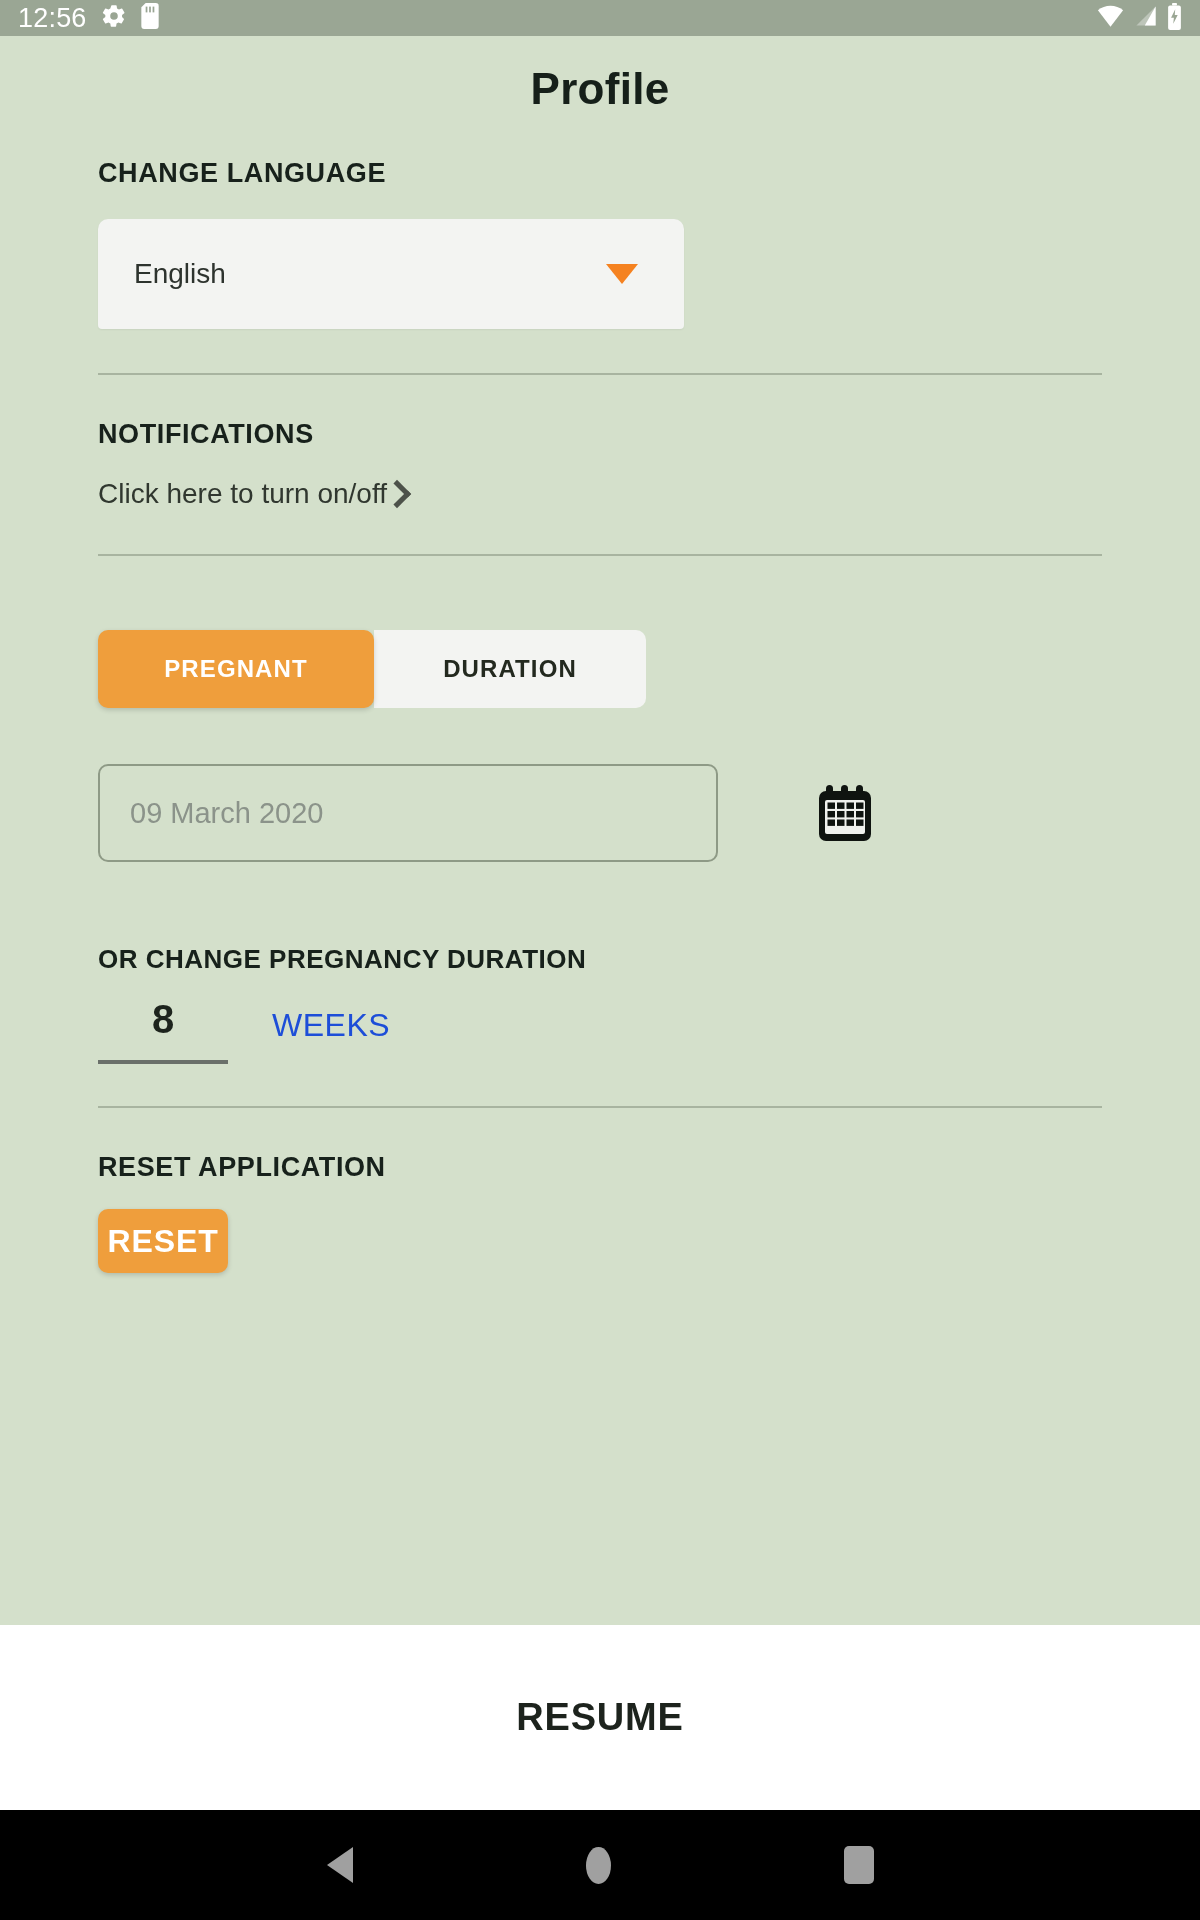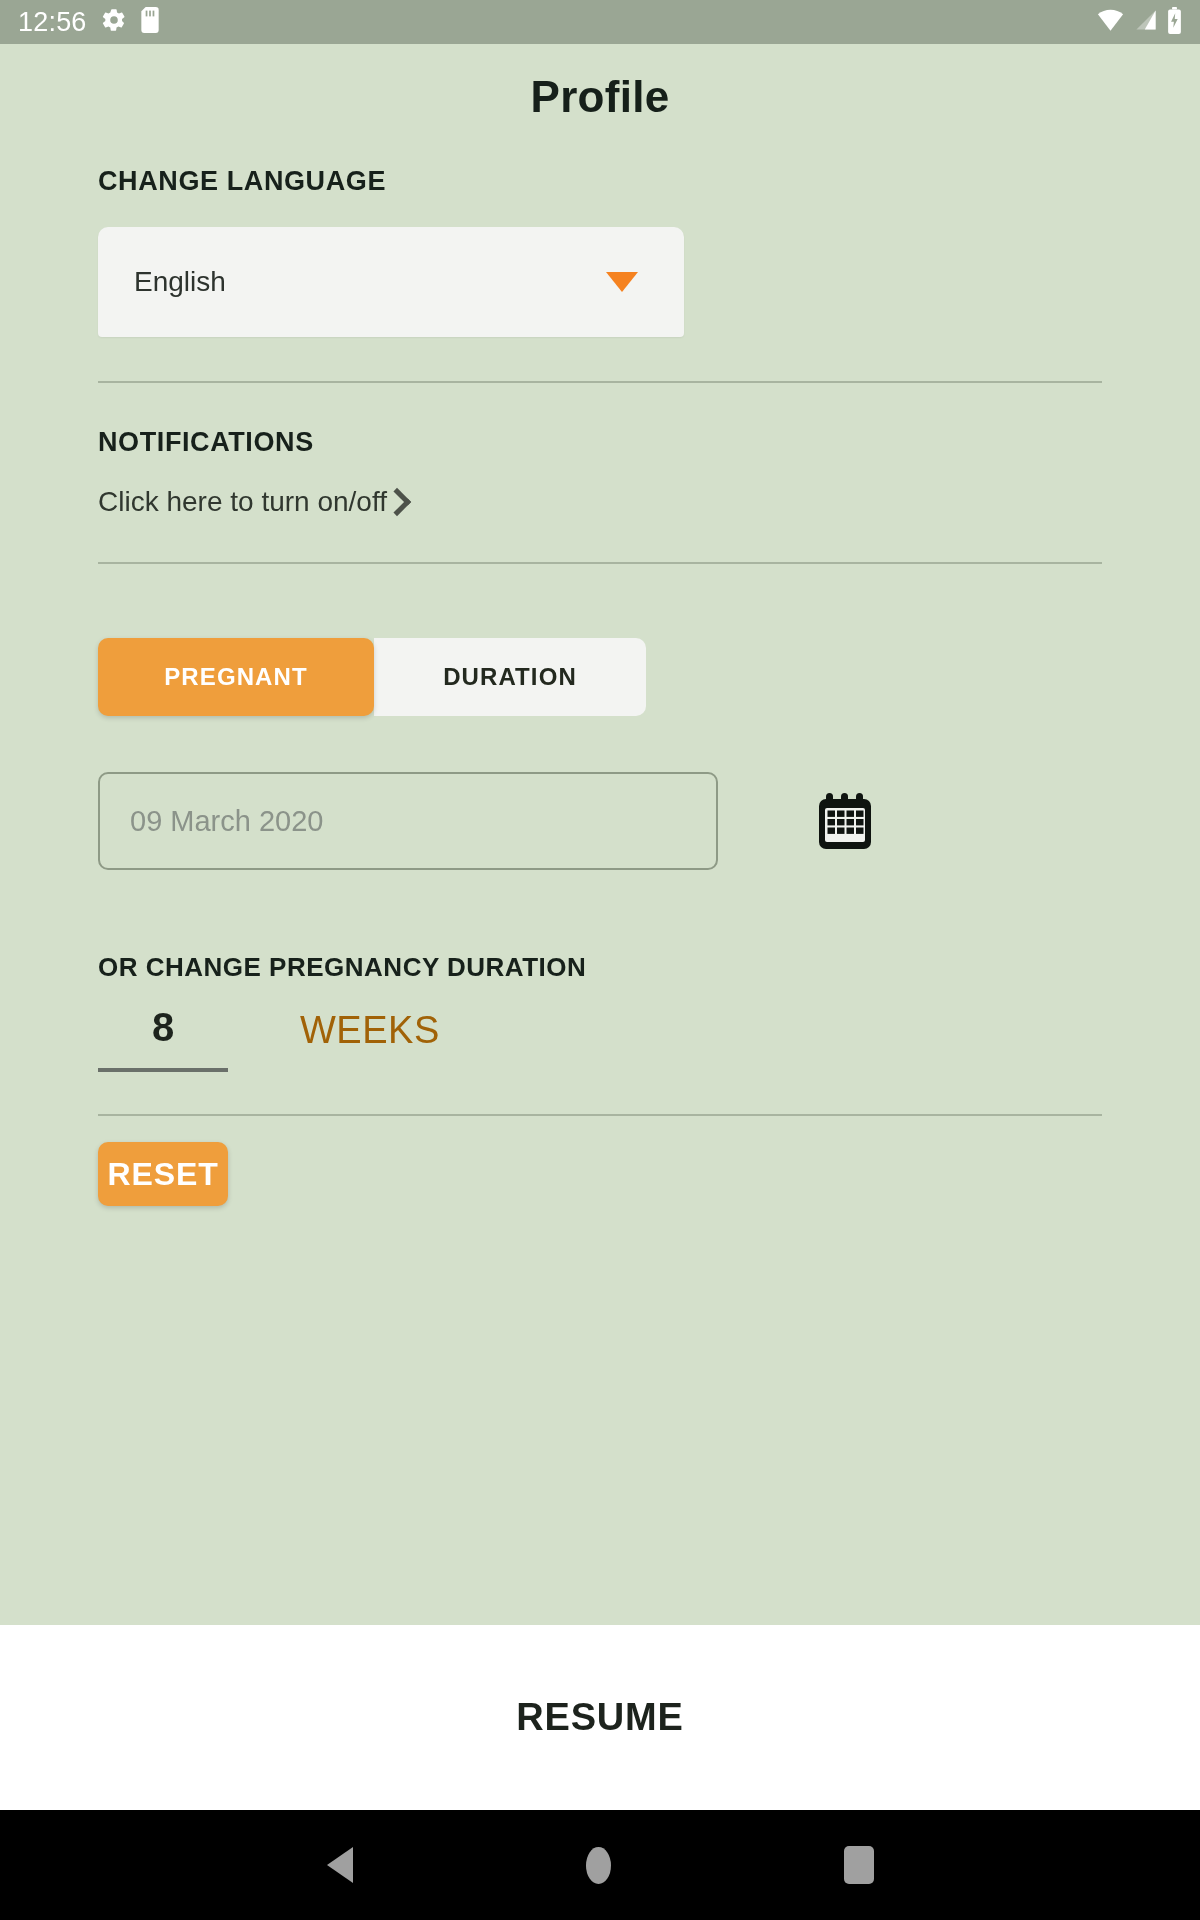--- a/index.html
+++ b/index.html
@@ -11,21 +11,21 @@
   }
   #screen {
     position:relative;
     width:1200px; height:1920px;
     background:#d4e0cb;
     display:flex; flex-direction:column;
   }
 
   
   .statusbar {
-    height:44px;
+    height:36px;
     background:#9aa694;
     display:flex; align-items:center;
     padding:0 18px;
     flex:0 0 auto;
     position:relative; z-index:5;
   }
   .sb-left { display:flex; align-items:center; gap:14px; }
   .sb-time {
     color:#ffffff;
     font-size:27px;
@@ -190,24 +190,24 @@
     text-align:center;
     padding-bottom:18px;
     border-bottom:4px solid #6a706a;
   }
   .dur-num {
     font-size:40px;
     font-weight:700;
     color:#1d241d;
   }
   .dur-unit {
-    margin-left:72px;
-    font-size:38px;
-    font-weight:400;
-    color:#a16207;
+    margin-left:44px;
+    font-size:32px;
+    font-weight:400;
+    color:#1d4ed8;
     letter-spacing:0.5px;
     padding-bottom:20px;
   }
 
   
   .reset-block { padding-top:42px; }
   .reset-label { margin-top:44px; }
   .reset-btn {
     margin-top:26px;
     width:130px; height:64px;
@@ -371,20 +371,21 @@
           <div class="dur-input">
             <span class="dur-num">8</span>
           </div>
           <span class="dur-unit">WEEKS</span>
         </div>
       </div>
     </div>
 
     <div class="reset-block">
       <div class="divider"></div>
+      <div class="section-label reset-label">RESET APPLICATION</div>
       <button class="reset-btn">RESET</button>
     </div>
 
   </div>
 
   <div class="resume-bar">
     <span class="resume-text">RESUME</span>
   </div>
 
   <div class="navbar">

